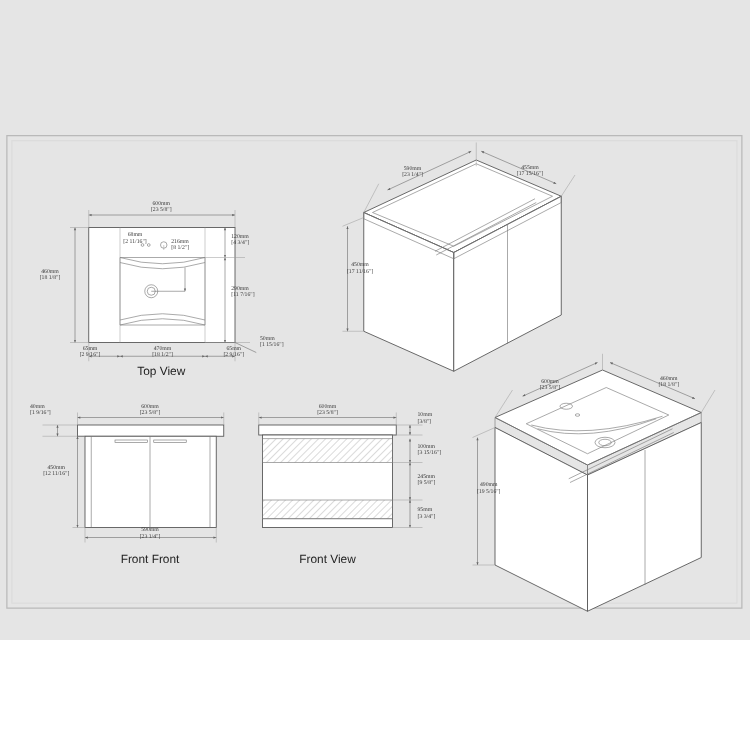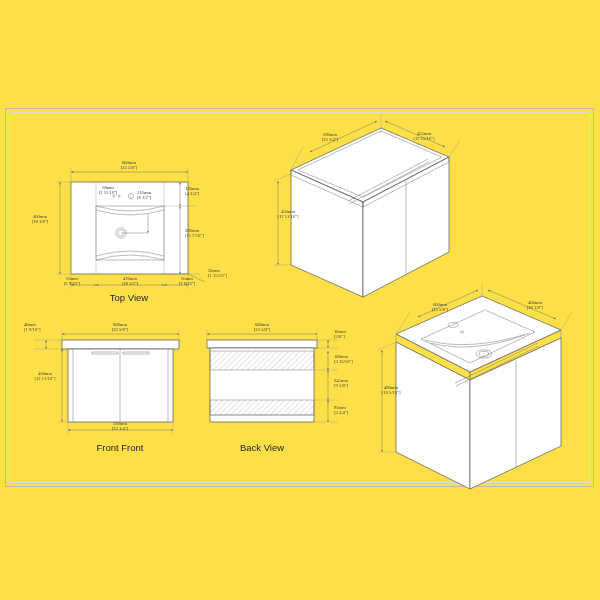--- a/index.html
+++ b/index.html
@@ -3,22 +3,22 @@
 <meta charset="utf-8">
 <style>
   html, body {
     margin: 0;
     padding: 0;
     background: #ffffff;
   }
   #page {
     position: relative;
     width: 600px;
-    height: 600px;
-    background: #fde047;
+    height: 512px;
+    background: #e5e5e5;
     font-family: "Liberation Sans", sans-serif;
     overflow: hidden;
   }
   #frame {
     position: absolute;
     left: 5px;
     top: 108px;
     width: 589px;
     height: 379px;
     border: 1px solid #b9b9b9;
@@ -359,21 +359,21 @@
     <span class="u">[3 15/16"]</span>
   </div>
   <div class="lbl" style="left:334px; top:378px;">
     <span class="u">245mm</span>
     <span class="u">[9 5/8"]</span>
   </div>
   <div class="lbl" style="left:334px; top:405px;">
     <span class="u">95mm</span>
     <span class="u">[3 3/4"]</span>
   </div>
-  <div class="viewname" style="left:262px; top:442px;">Back View</div>
+  <div class="viewname" style="left:262px; top:442px;">Front View</div>
 
   <div class="lbl ctr" style="left:440px; top:302px;">
     <span class="u">600mm</span>
     <span class="u">[23 5/8"]</span>
   </div>
   <div class="lbl ctr" style="left:535px; top:300px;">
     <span class="u">460mm</span>
     <span class="u">[18 1/8"]</span>
   </div>
   <div class="lbl ctr" style="left:391px; top:385px;">

